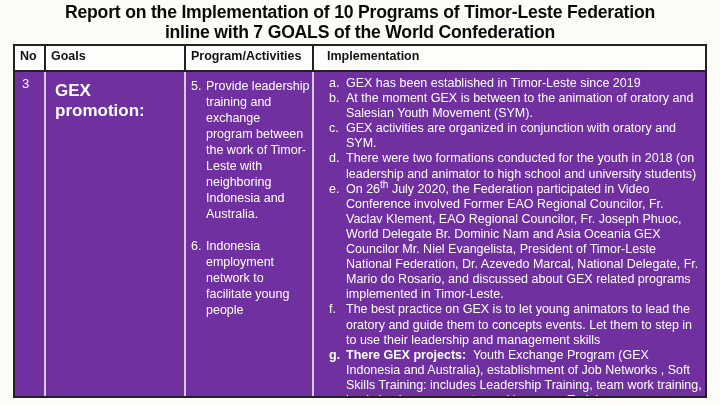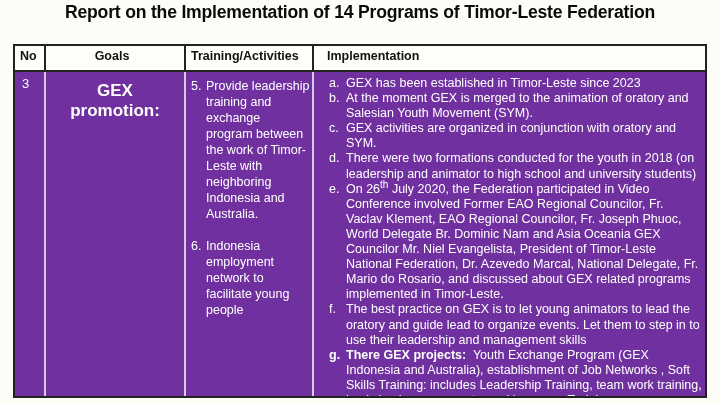--- a/index.html
+++ b/index.html
@@ -25,21 +25,21 @@
     display:flex;flex-direction:column;background:#7030A0;
   }
   .thead{display:flex;flex:0 0 24px;background:#fffefb;border-bottom:2px solid #222;}
   .th{
     box-sizing:border-box;padding:3px 11px 0 5px;
     font-size:12.5px;font-weight:700;color:#111;
     border-right:2px solid #222;overflow:hidden;white-space:nowrap;
   }
   .th:last-child{border-right:none;}
   .c-no{flex:0 0 31px;}
-  .c-goals{flex:0 0 140px;text-align:center;}
+  .c-goals{flex:0 0 140px;}
   .c-prog{flex:0 0 128px;}
   .c-impl{flex:1;min-width:0;margin-left:8px;}
 
   .tbody{display:flex;flex:1;min-height:0;color:#ffffff;}
   .td{box-sizing:border-box;border-right:2px solid #d5c8ea;overflow:hidden;}
   .td:last-child{border-right:none;}
 
   .td-no{padding:4px 0 0 7px;font-size:13px;}
   .td-goals{padding:9px 9px 16px 9px;}
   .goals-heading{font-size:17px;font-weight:700;margin-bottom:14px;}
@@ -57,29 +57,30 @@
   .impl-text{flex:1;white-space:pre-wrap;}
   .bold{font-weight:700;}
   .impl-text sup{font-size:10px;line-height:0;}
 </style>
 </head>
 <body>
 
 <div class="slide">
 
   <div class="title">
-    <div>Report on the Implementation of 14 Programs of Timor-Leste Federation</div>
+    <div>Report on the Implementation of 10 Programs of Timor-Leste Federation</div>
+    <div>inline with 7 GOALS of the World Confederation</div>
   </div>
 
   <div class="table">
 
     <div class="thead">
       <div class="th c-no">No</div>
       <div class="th c-goals">Goals</div>
-      <div class="th c-prog">Training/Activities</div>
+      <div class="th c-prog">Program/Activities</div>
       <div class="th c-impl">Implementation</div>
     </div>
 
     <div class="tbody">
       <div class="td c-no td-no">
         <span>3</span>
       </div>
 
       <div class="td c-goals td-goals">
         <div class="goals-heading">GEX promotion:</div>
@@ -95,41 +96,41 @@
               <span class="prog-num">6.</span>
               <span class="prog-text">Indonesia employment network to facilitate young people</span>
             </div>
           </div>
       </div>
 
       <div class="td c-impl td-impl">
         <div id="impl-list">
             <div class="impl-item">
               <span class="impl-label">a.</span>
-              <span class="impl-text"><span>GEX has been established in Timor-Leste since 2023</span></span>
+              <span class="impl-text"><span>GEX has been established in Timor-Leste since 2019</span></span>
             </div>
             <div class="impl-item">
               <span class="impl-label">b.</span>
-              <span class="impl-text"><span>At the moment GEX is merged to the animation of oratory and Salesian Youth Movement (SYM).</span></span>
+              <span class="impl-text"><span>At the moment GEX is between to the animation of oratory and Salesian Youth Movement (SYM).</span></span>
             </div>
             <div class="impl-item">
               <span class="impl-label">c.</span>
               <span class="impl-text"><span>GEX activities are organized in conjunction with oratory and SYM.</span></span>
             </div>
             <div class="impl-item">
               <span class="impl-label">d.</span>
               <span class="impl-text"><span>There were two formations conducted for the youth in 2018 (on leadership and animator to high school and university students)</span></span>
             </div>
             <div class="impl-item">
               <span class="impl-label">e.</span>
               <span class="impl-text"><span>On 26</span><sup>th</sup><span> July 2020, the Federation participated in Video Conference involved Former EAO Regional Councilor, Fr. Vaclav Klement, EAO Regional Councilor, Fr. Joseph Phuoc, World Delegate Br. Dominic Nam and Asia Oceania GEX Councilor Mr. Niel Evangelista, President of Timor-Leste National Federation, Dr. Azevedo Marcal, National Delegate, Fr. Mario do Rosario, and discussed about GEX related programs implemented in Timor-Leste.</span></span>
             </div>
             <div class="impl-item">
               <span class="impl-label">f.</span>
-              <span class="impl-text"><span>The best practice on GEX is to let young animators to lead the oratory and guide lead to organize events. Let them to step in to use their leadership and management skills</span></span>
+              <span class="impl-text"><span>The best practice on GEX is to let young animators to lead the oratory and guide them to concepts events. Let them to step in to use their leadership and management skills</span></span>
             </div>
             <div class="impl-item">
               <span class="impl-label bold">g.</span>
               <span class="impl-text"><span class="bold">There GEX projects:</span><span>  Youth Exchange Program (GEX Indonesia and Australia), establishment of Job Networks , Soft Skills Training: includes Leadership Training, team work training, basic business concepts, and language Training.</span></span>
             </div>
           </div>
       </div>
     </div>
 
   </div>

